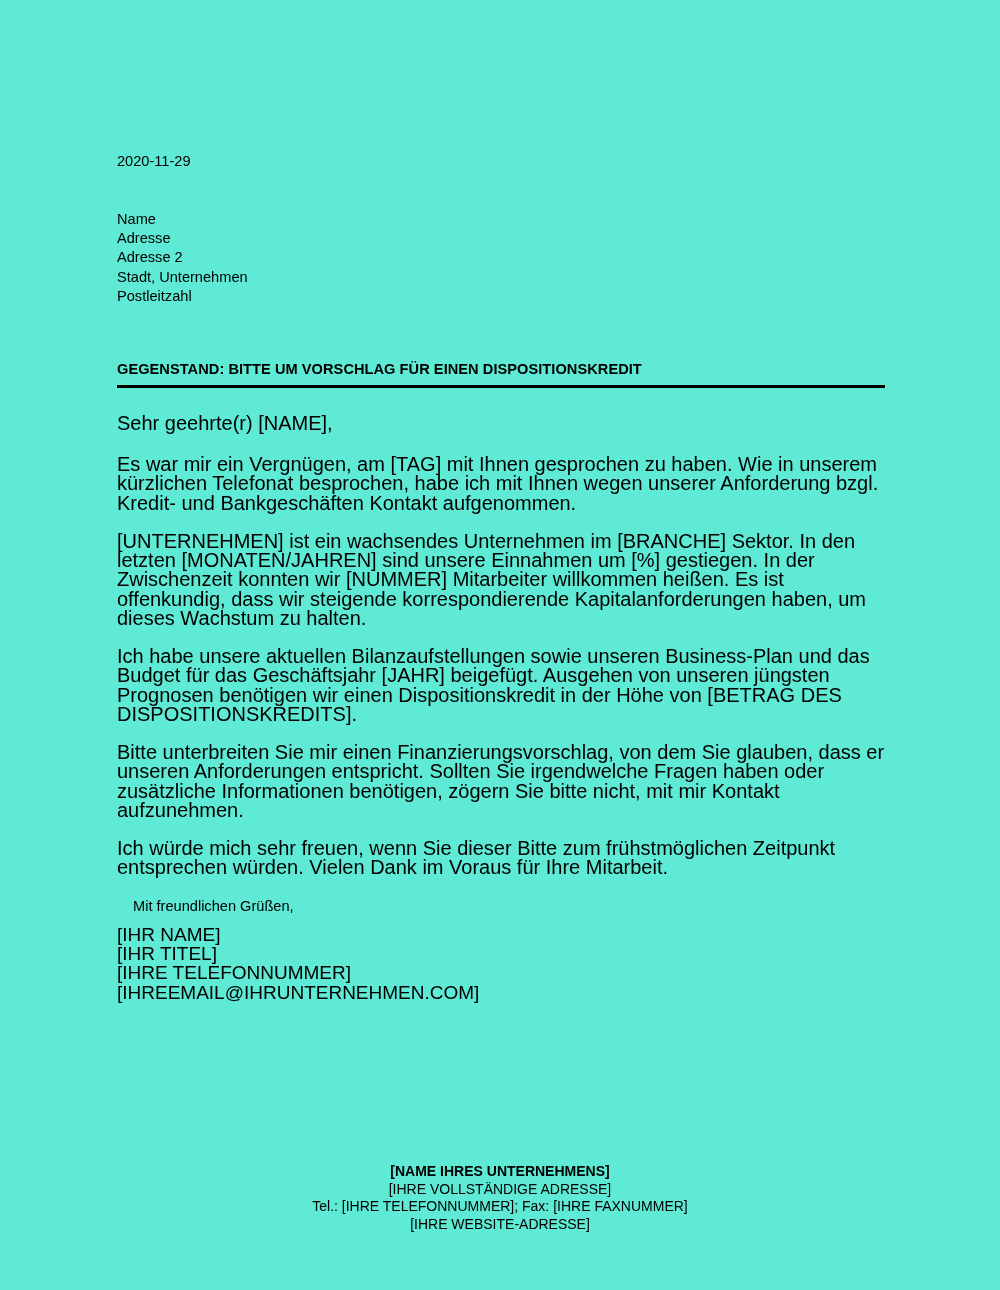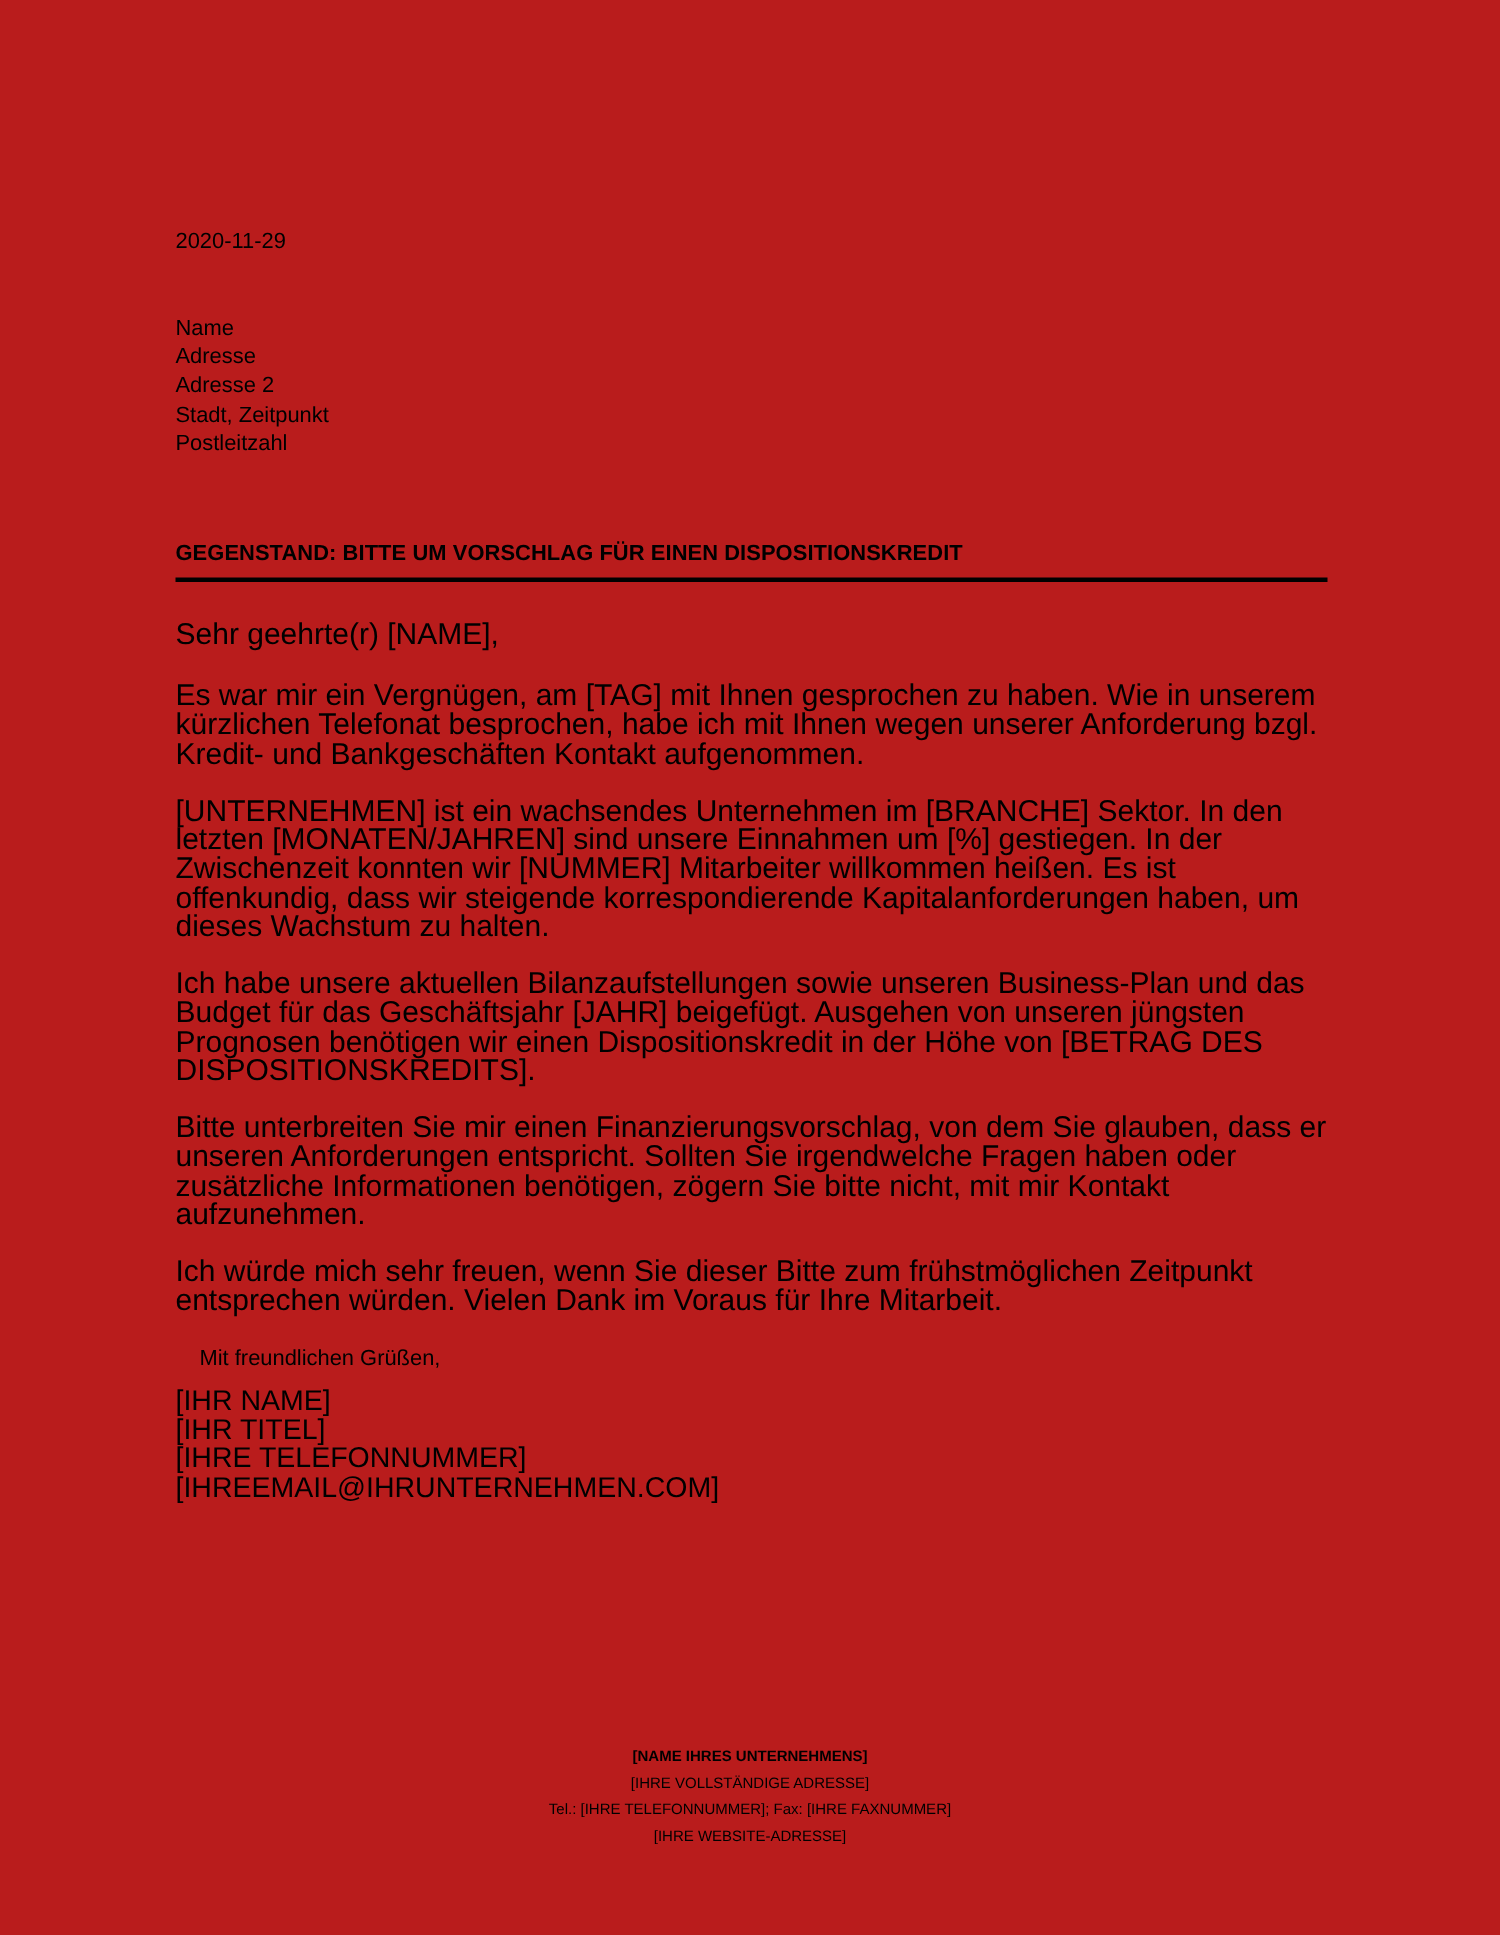--- a/index.html
+++ b/index.html
@@ -14,21 +14,21 @@
     font-family: "Liberation Sans", sans-serif;
     color: #000000;
     -webkit-font-smoothing: antialiased;
   }
   .page {
     position: absolute;
     left: 0;
     top: 0;
     width: 1000px;
     height: 1290px;
-    background: #b91c1c;
+    background: #5eead4;
     overflow: hidden;
   }
   .line {
     font-size: 14.6px;
     line-height: 19.2px;
     white-space: pre-wrap;
   }
   .date-block {
     position: absolute;
     left: 117px;
@@ -92,41 +92,41 @@
     line-height: 19.2px;
   }
   .footer-block {
     position: absolute;
     left: 0;
     top: 1163px;
     width: 1000px;
     text-align: center;
   }
   .footer-line {
-    font-size: 10px;
+    font-size: 14px;
     line-height: 17.6px;
   }
   .footer-line.strong {
     font-weight: bold;
   }
 </style>
 </head>
 <body>
 
 <div class="page">
 
   <div class="date-block">
     <div class="line">2020-11-29</div>
   </div>
 
   <div class="address-block">
     <div class="line">Name</div>
     <div class="line">Adresse</div>
     <div class="line">Adresse 2</div>
-    <div class="line">Stadt, Zeitpunkt</div>
+    <div class="line">Stadt, Unternehmen</div>
     <div class="line">Postleitzahl</div>
   </div>
 
   <div class="subject-block">
     <div class="subject-text">GEGENSTAND: BITTE UM VORSCHLAG FÜR EINEN DISPOSITIONSKREDIT</div>
     <div class="subject-rule"></div>
   </div>
 
   <div class="body-block">
     <p class="para salutation">Sehr geehrte(r) [NAME],</p>

